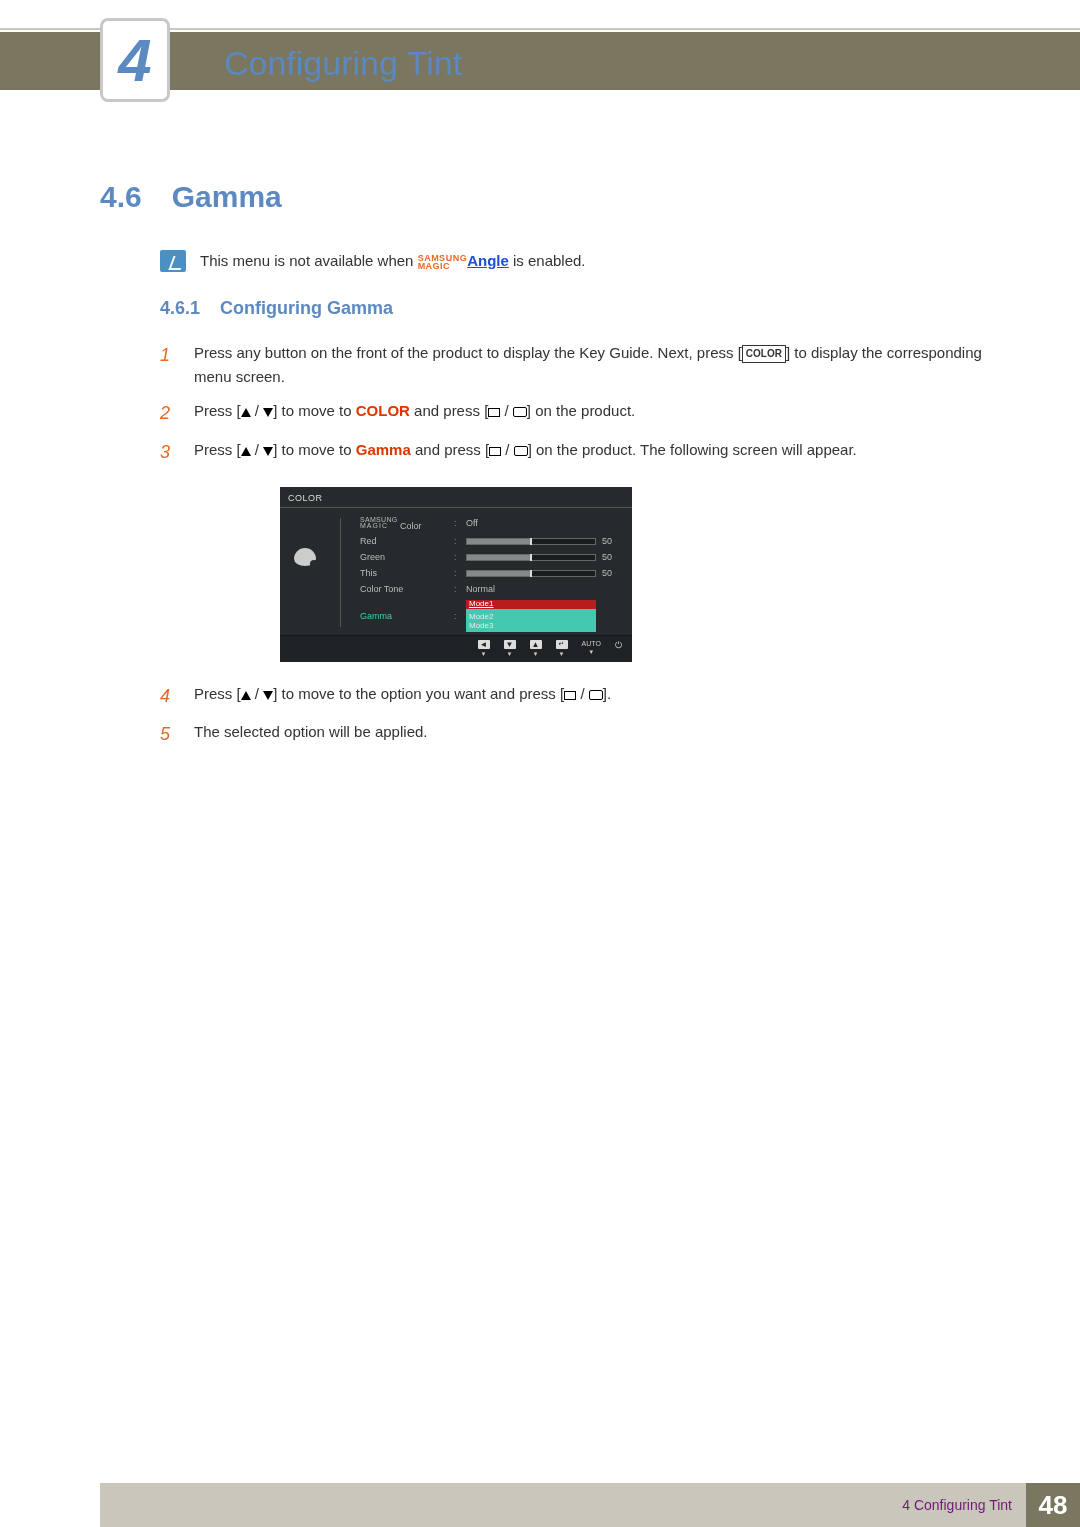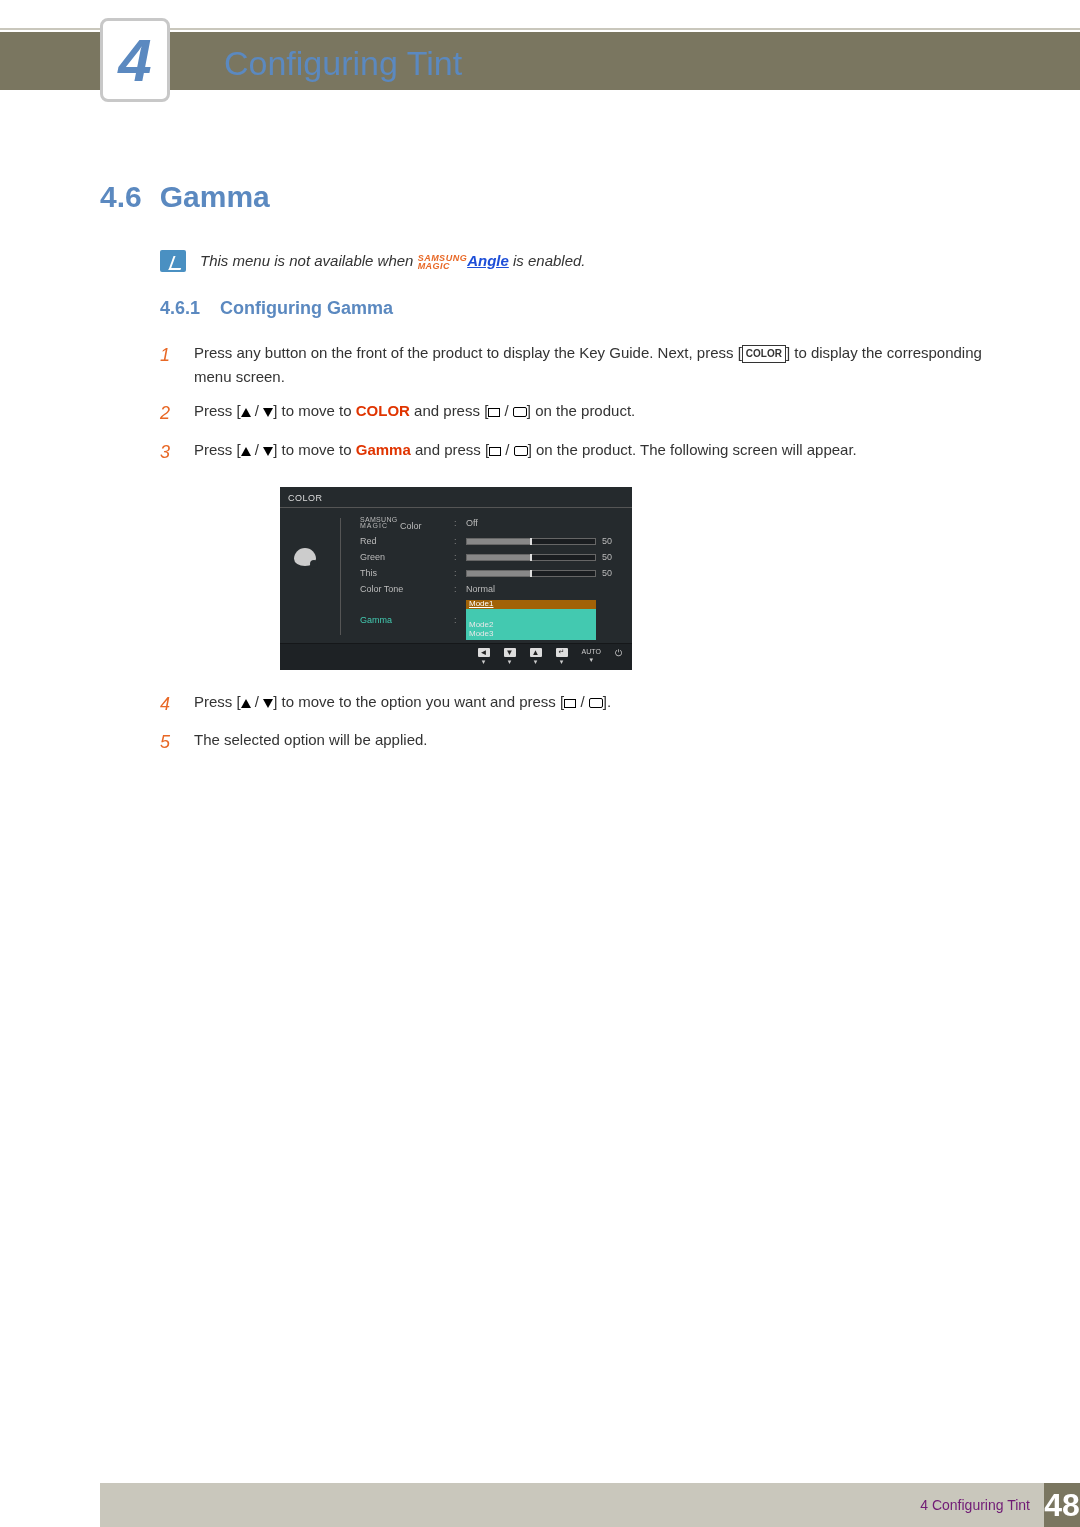--- a/index.html
+++ b/index.html
@@ -57,33 +57,32 @@
   position: absolute;
   top: 180px;
   left: 100px;
   right: 90px;
 }
 .section-heading {
   font-size: 30px;
   color: #5b89c0;
   margin-bottom: 36px;
 }
-.section-num { margin-right: 18px; }
+.section-num { margin-right: 30px; }
 .desc {
   font-size: 15px;
   color: #333;
   margin: 0 0 18px 60px;
 }
 .note-row {
   display: flex;
   align-items: center;
   gap: 14px;
   margin: 0 0 26px 60px;
   font-size: 15px;
-  font-style: italic;
 }
 .note-icon {
   width: 26px; height: 22px;
   background: #4a90c2;
   position: relative;
   border-radius: 2px;
 }
 .note-icon::after {
   content: "";
   position: absolute;
@@ -242,21 +241,21 @@
 .gamma-options {
   background: #43c9b0;
   flex: 1;
   padding: 1px 3px;
 }
 .gamma-opt {
   font-size: 8px;
   color: #e8e8e8;
   line-height: 1.1;
 }
-.gamma-opt.sel { background: #a16207; color:#fff; padding:0 1px; margin:-1px -3px 12px -3px; padding-left:3px;text-decoration:underline;}
+.gamma-opt.sel { background: #b91c1c; color:#fff; padding:0 1px; margin:-1px -3px 4px -3px; padding-left:3px;text-decoration:underline;}
 .osd-footer {
   display: flex;
   justify-content: flex-end;
   gap: 14px;
   padding: 4px 10px 5px 0;
   border-top: 1px solid #151719;
   background: #1e2225;
 }
 .footer-btn {
   font-size: 8px;
@@ -287,24 +286,24 @@
   background: #c9c7bc;
   margin-left: 100px;
   display: flex;
   align-items: center;
   justify-content: flex-end;
   padding-right: 14px;
   color: #701a75;
   font-size: 14px;
 }
 .footer-page {
-  width: 36px;
+  width: 54px;
   background: #7a7660;
   color: #fff;
-  font-size: 32px;
+  font-size: 26px;
   font-weight: bold;
   display: flex;
   align-items: center;
   justify-content: center;
 }
 </style>
 </head>
 <body>
 
 <div class="header-bar"></div>

